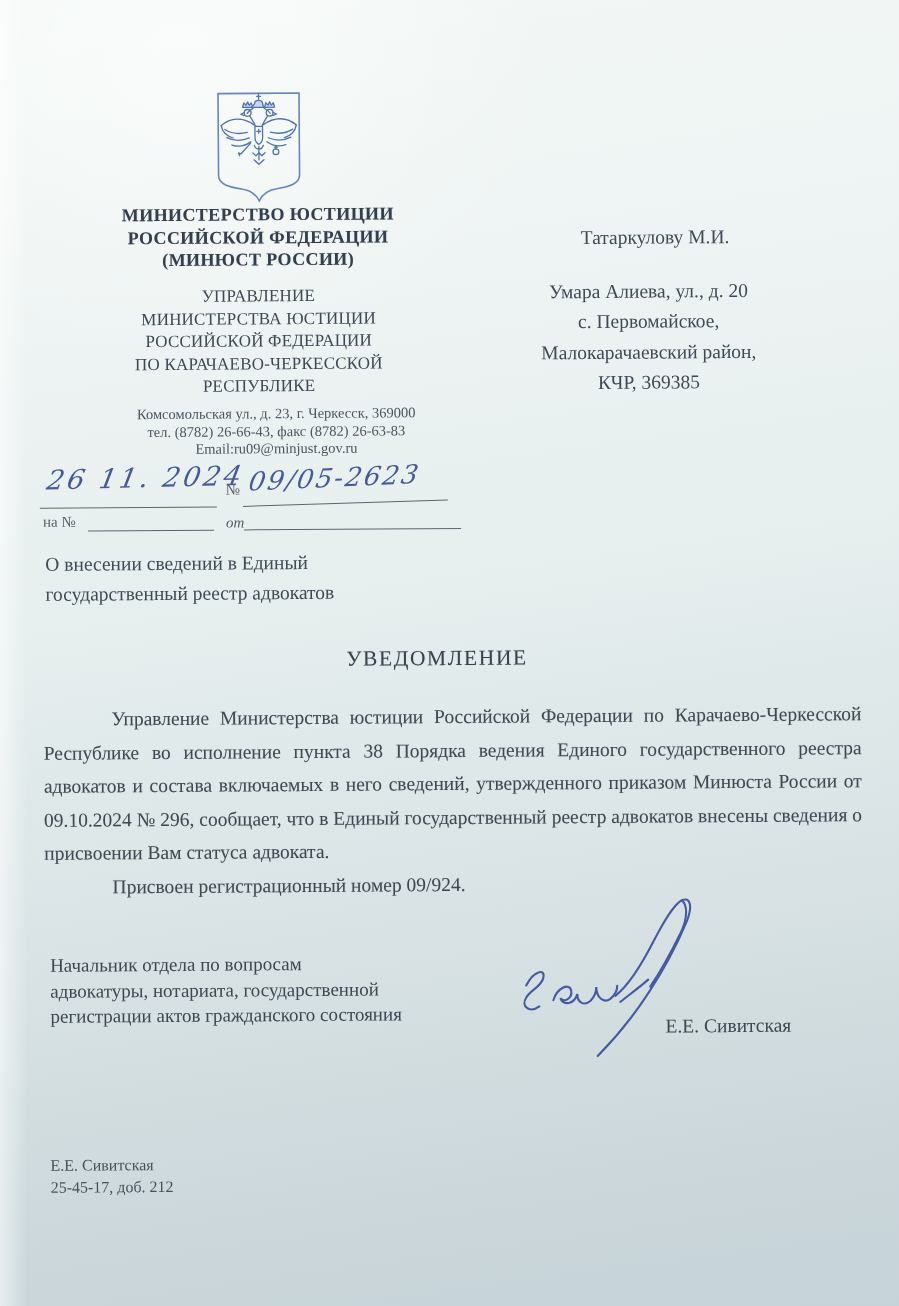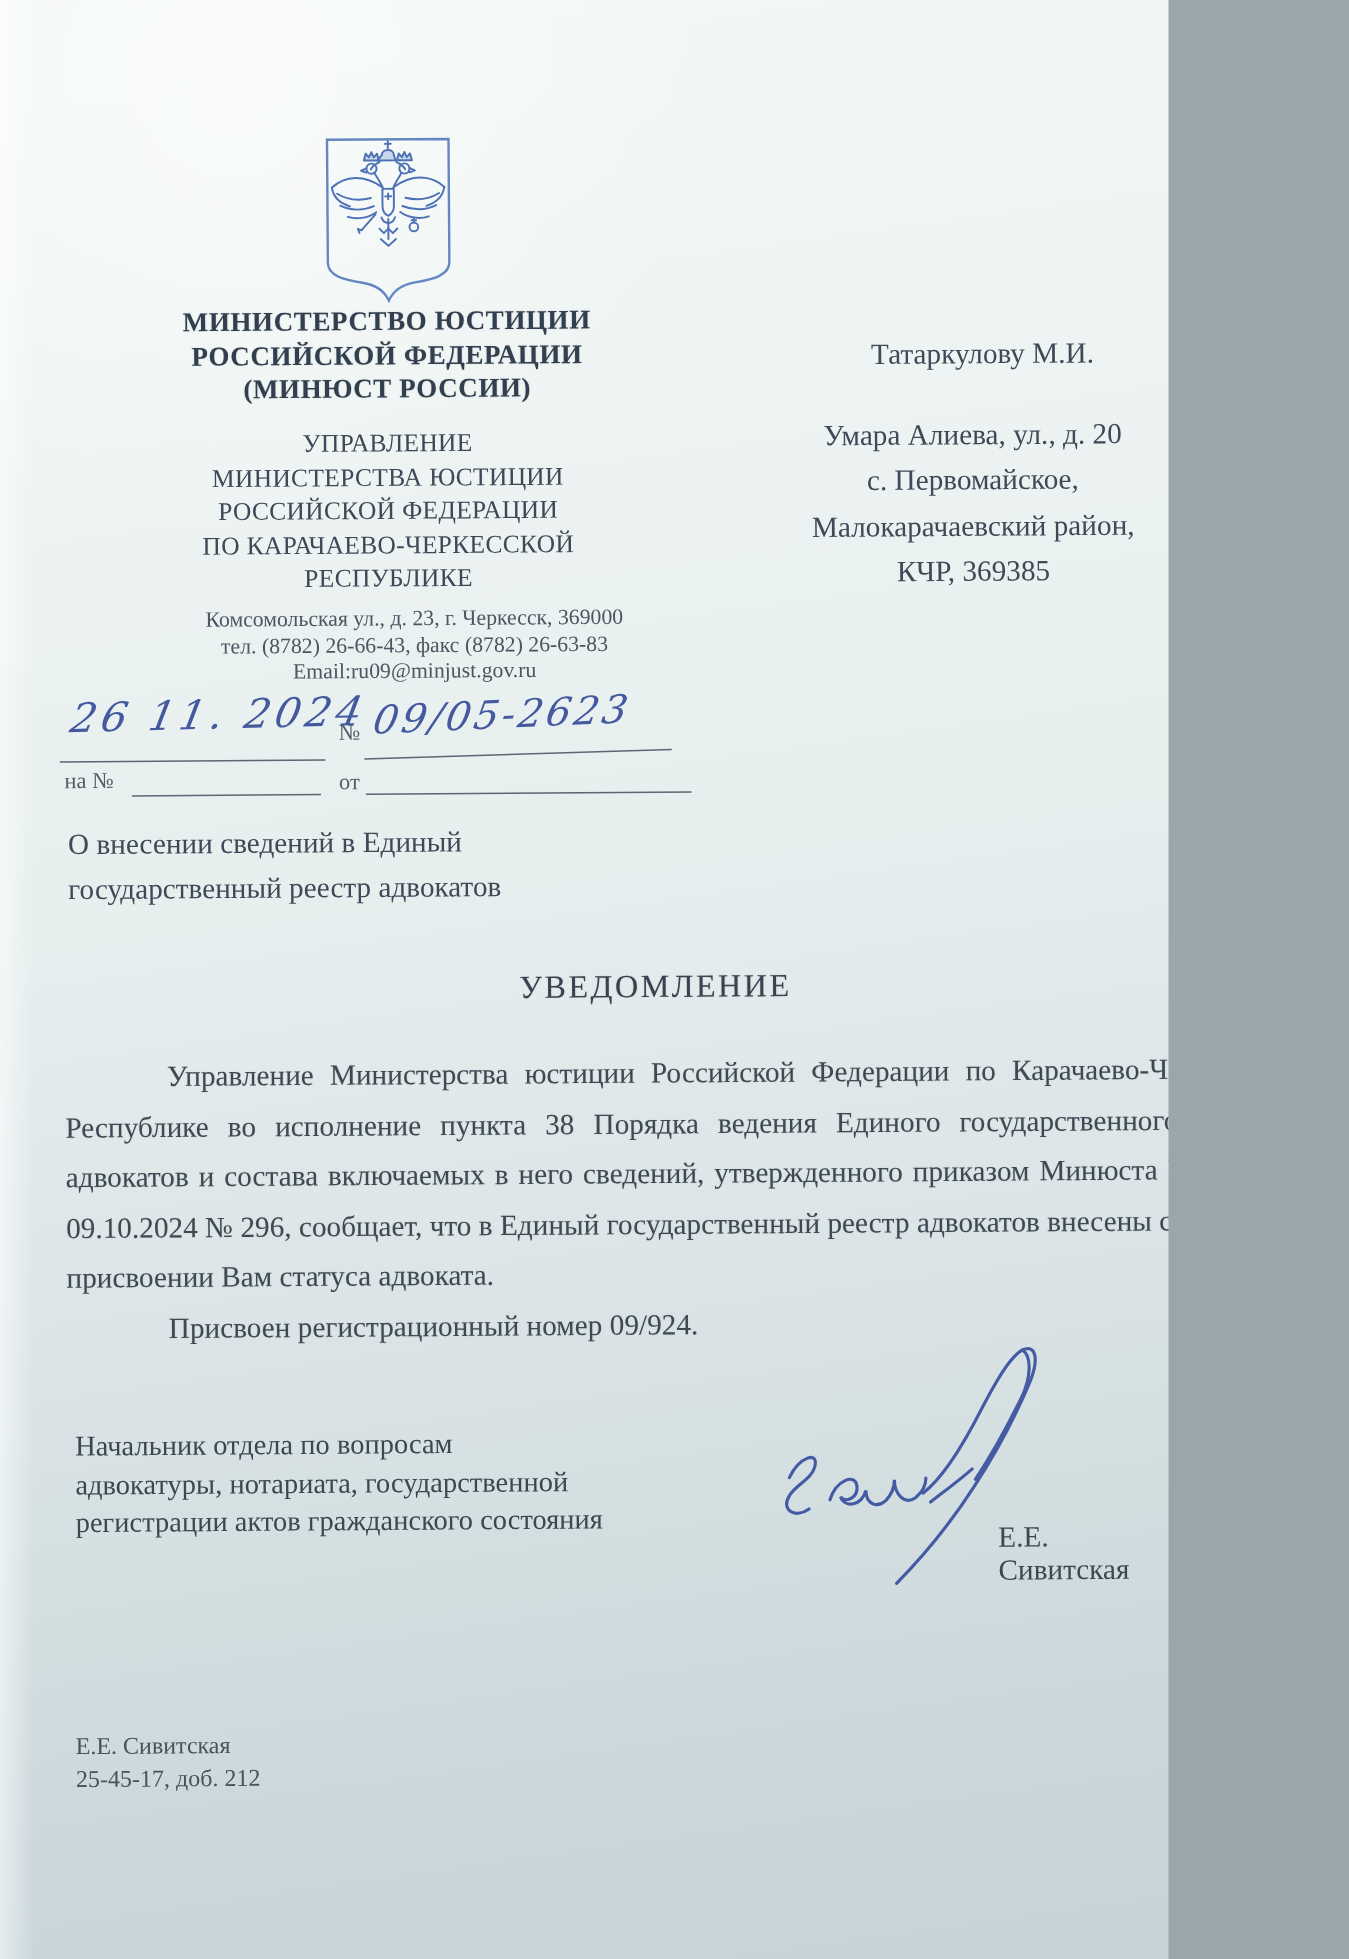--- a/index.html
+++ b/index.html
@@ -1,17 +1,17 @@
 <!DOCTYPE html>
 <html lang="ru"><head>
 <meta charset="utf-8">
 <style>
   html,body{margin:0;padding:0;background:#9aa6ab;}
   .page{
-    position:relative;width:779px;height:1306px;overflow:hidden;
+    position:relative;width:899px;height:1306px;overflow:hidden;
     font-family:"Liberation Serif", serif;color:#414c56;
     background:
       linear-gradient(90deg, rgba(255,255,255,0.55) 0%, rgba(255,255,255,0) 3%),
       radial-gradient(ellipse 70% 40% at 20% 4%, rgba(255,255,255,0.55), rgba(255,255,255,0) 60%),
       linear-gradient(172deg,#f3f8f6 0%, #eef4f3 22%, #e6eeee 45%, #d9e3e5 68%, #cbd7db 88%, #c6d3d8 100%);
   }
   .tilt{position:absolute;inset:0;transform:rotate(-0.4deg);transform-origin:50% 40%;}
   .emblem{position:absolute;left:212px;top:87px;width:99px;height:116px;}
   .org-head{position:absolute;left:62px;top:202px;width:396px;text-align:center;
     font-weight:bold;font-size:18px;line-height:22.5px;color:#323f4f;letter-spacing:0.4px;
@@ -26,21 +26,21 @@
   .u{position:absolute;height:1px;border-bottom:1.6px solid #5a6672;}
   .hw{position:absolute;font-family:"DejaVu Serif", serif;font-style:italic;
     color:#44599f;white-space:nowrap;}
   .hw.date{left:8px;top:0px;font-size:27px;letter-spacing:3px;transform:skewX(-12deg) rotate(-1deg);}
   .hw.num{left:210px;top:2px;font-size:26px;letter-spacing:2px;transform:skewX(-12deg) rotate(-2.2deg);}
   .u1{left:0px;top:44px;width:177px;}
   .u2{left:203px;top:41px;width:205px;transform:rotate(-1.4deg);}
   .lbl.no{left:186px;top:20px;}
   .lbl.na{left:3px;top:3px;}
   .u3{left:48px;top:19px;width:126px;}
-  .lbl.ot{left:186px;top:5px;}
+  .lbl.ot{left:186px;top:5px;font-style:italic;}
   .u4{left:204px;top:19px;width:217px;}
   .recipient{position:absolute;left:478px;top:224px;width:344px;text-align:center;
     font-size:19.5px;line-height:30.5px;color:#3e4a57;}
   .r-name{margin-bottom:23px;padding-left:14px;}
   .subject{position:absolute;left:45px;top:547px;width:420px;
     font-size:19.5px;line-height:30px;color:#3e4a57;}
   .title{position:absolute;left:0;top:646px;width:872px;text-align:center;
     font-size:21.5px;letter-spacing:1.6px;color:#39434f;text-shadow:0 0 1px rgba(57,67,79,0.2);}
   .body-text{position:absolute;left:42px;top:700px;width:818px;
     font-size:19.5px;line-height:33.5px;color:#3f4953;text-shadow:0 0 1px rgba(63,73,83,0.18);}

